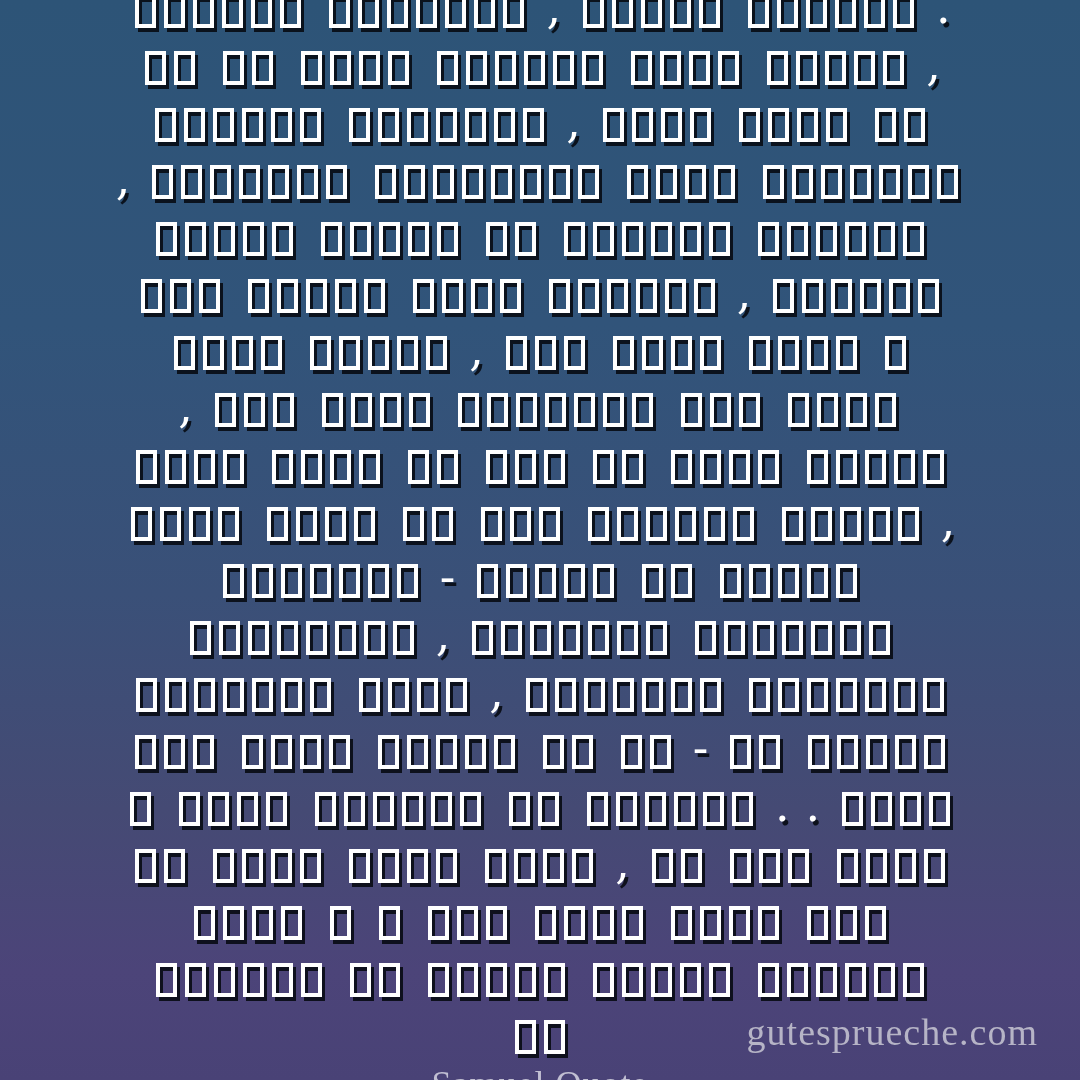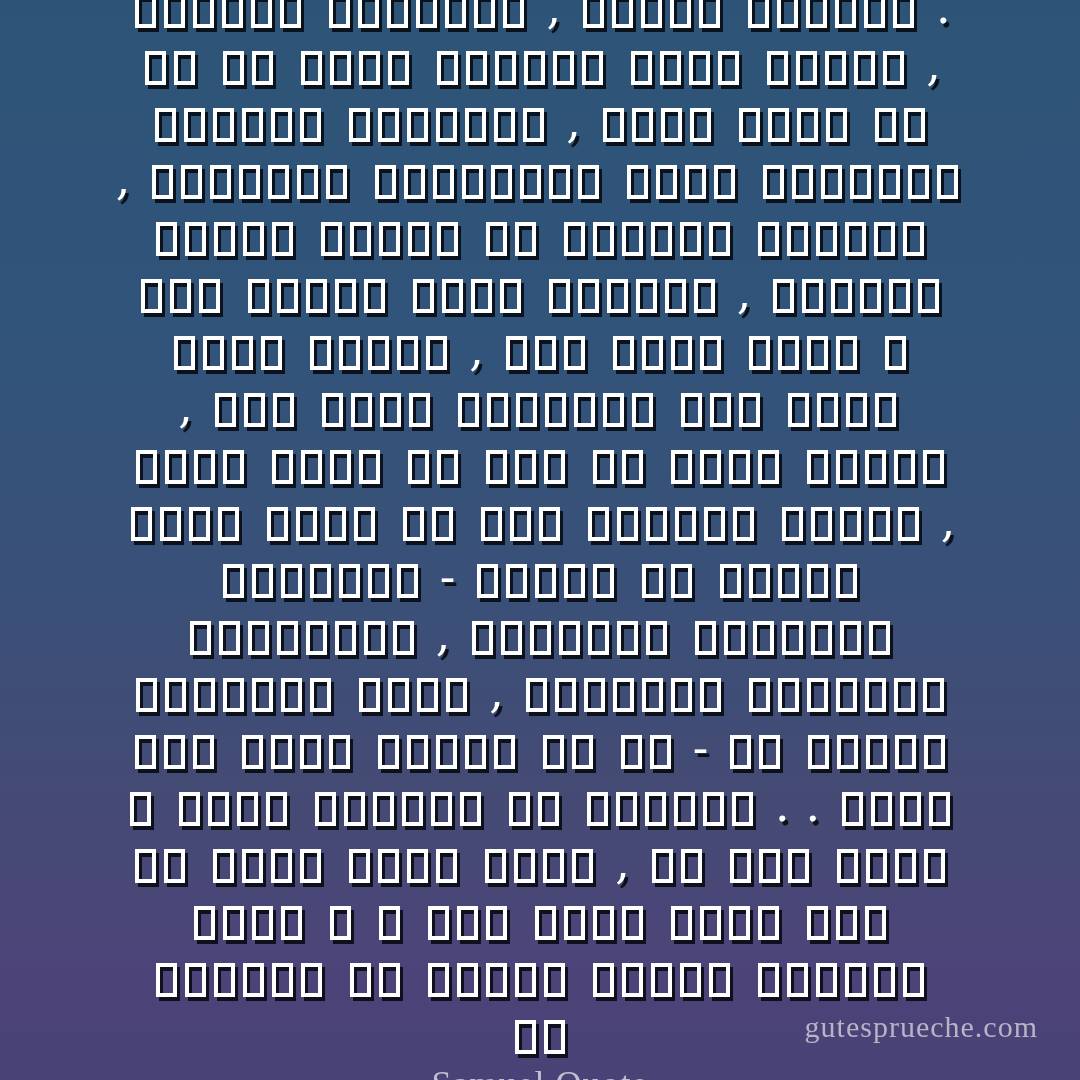--- a/index.html
+++ b/index.html
@@ -30,21 +30,21 @@
     background:transparent;
   }
   .punct{
     color:#ffffff;font-size:46px;line-height:34px;margin:0 8px;
     font-family:"DejaVu Serif","Liberation Serif",serif;
     text-shadow:3px 4px 0 rgba(6,9,16,0.88);
     transform:translateY(-4px);
   }
   .watermark{
     position:absolute;top:1010px;right:42px;
-    font-size:30px;color:#b6b4c6;letter-spacing:1px;
+    font-size:38px;color:#b6b4c6;letter-spacing:1px;
     font-family:"Liberation Serif","DejaVu Serif",serif;
   }
   .attribution{
     position:absolute;top:1063px;left:0;right:0;text-align:center;
     font-size:36px;color:#c1bfd2;letter-spacing:1px;
     font-family:"Liberation Serif","DejaVu Serif",serif;
   }
 </style>
 </head>
 <body>

